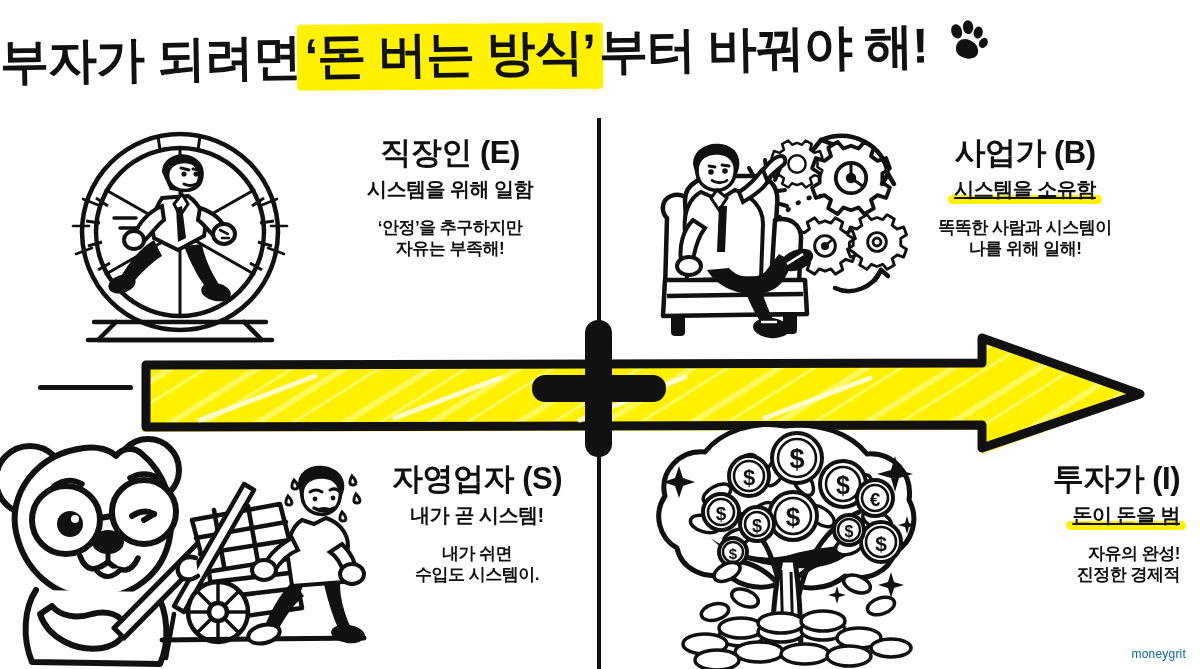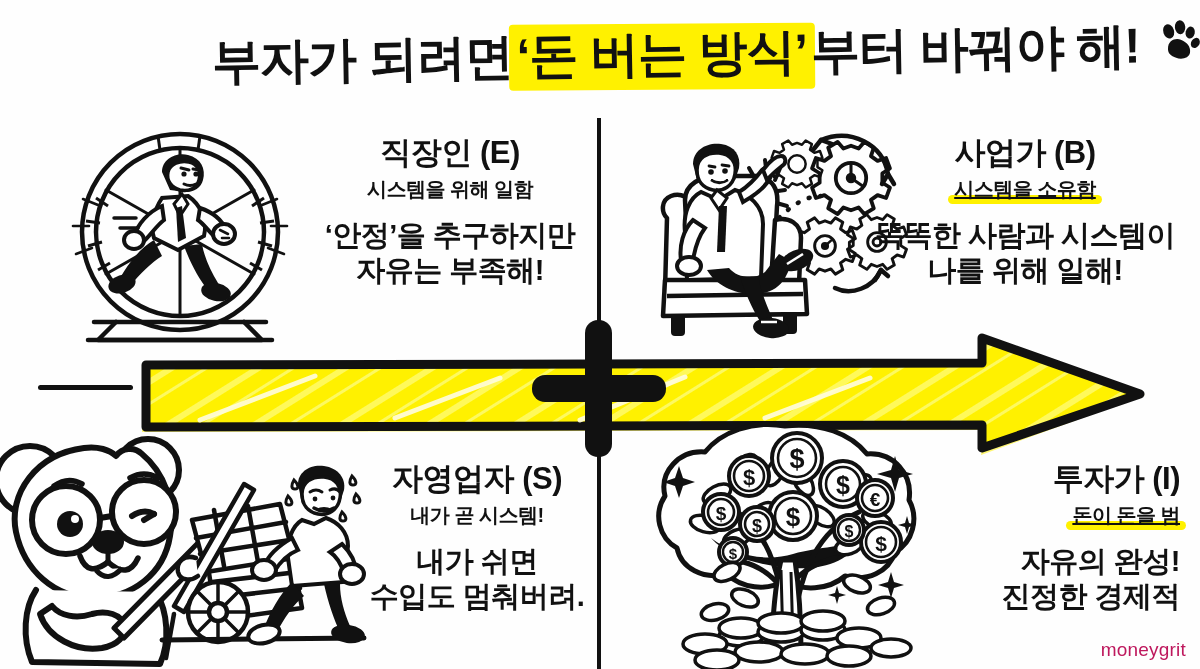--- a/index.html
+++ b/index.html
@@ -7,21 +7,21 @@
     width:1200px;height:669px;overflow:hidden;
     background:#ffffff;
     font-family:"Liberation Sans","DejaVu Sans",sans-serif;
     color:#111111;
   }
   #stage{position:relative;width:1200px;height:669px;background:#fefefe;}
 
   
   .title-bar{
     position:absolute;left:0;top:14px;width:1200px;height:80px;
-    display:flex;align-items:center;justify-content:flex-end;
+    display:flex;align-items:center;justify-content:flex-start;
     white-space:nowrap;
   }
   .title-text{
     font-size:49px;font-weight:bold;letter-spacing:-1px;
     color:#111;display:flex;align-items:center;gap:0;
     transform:rotate(-1.0deg);
   }
   .t-seg{position:relative;z-index:2;}
   .t-hl{position:relative;z-index:2;padding:0 4px;}
   .t-hl::before{
@@ -59,39 +59,39 @@
 
   
   .tblock{position:absolute;text-align:center;line-height:1.12;}
   .q-title{font-size:31px;font-weight:bold;color:#111;letter-spacing:-0.5px;}
   .q-sub{font-size:20px;font-weight:bold;color:#111;letter-spacing:-0.5px;margin-top:7px;position:relative;display:inline-block;}
   .q-sub.underline::after{
     content:"";position:absolute;left:-6px;right:-6px;bottom:-4px;height:9px;
     background:#FFF100;border-radius:5px;z-index:-1;
   }
   .q-sub.underline{z-index:1;text-decoration:underline;}
-  .q-note{font-size:29px;font-weight:bold;color:#111;letter-spacing:-0.5px;margin-top:18px;line-height:1.22;}
+  .q-note{font-size:17px;font-weight:bold;color:#111;letter-spacing:-0.5px;margin-top:18px;line-height:1.22;}
 
   .blk-e{left:300px;top:136px;width:300px;}
   .blk-b{left:872px;top:136px;width:306px;}
   .blk-s{left:352px;top:462px;width:250px;}
   .blk-i{left:908px;top:462px;width:272px;text-align:right;}
 
   
   .art{position:absolute;}
   .art-wheel{left:58px;top:126px;width:245px;height:225px;}
   .art-chair{left:645px;top:128px;width:265px;height:225px;}
   .art-bear{left:-8px;top:412px;width:215px;height:257px;}
   .art-cart{left:152px;top:462px;width:215px;height:200px;}
   .art-tree{left:645px;top:420px;width:280px;height:249px;}
 
   
   .watermark{
     position:absolute;right:14px;bottom:8px;
-    font-size:19px;color:#be185d;letter-spacing:0.2px;
+    font-size:12px;color:#0369a1;letter-spacing:0.2px;
   }
 </style>
 </head>
 <body>
 
 <div id="stage">
 
   <div class="title-bar">
     <div class="title-text">
       <span class="t-seg">부자가 되려면</span>
@@ -532,21 +532,21 @@
       <div>똑똑한 사람과 시스템이</div>
       <div>나를 위해 일해!</div>
     </div>
   </div>
 
   <div class="tblock blk-s">
     <div class="q-title">자영업자 (S)</div>
     <div class="q-sub">내가 곧 시스템!</div>
     <div class="q-note">
       <div>내가 쉬면</div>
-      <div>수입도 멈춰버려.</div>
+      <div>수입도 시스템이.</div>
     </div>
   </div>
 
   <div class="tblock blk-i">
     <div class="q-title">투자가 (I)</div>
     <div class="q-sub underline">돈이 돈을 범</div>
     <div class="q-note">
       <div>자유의 완성!</div>
       <div>진정한 경제적</div>
     </div>

